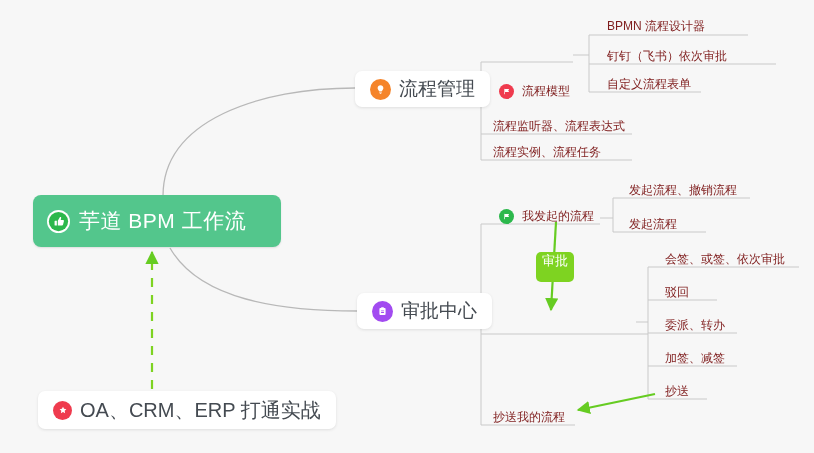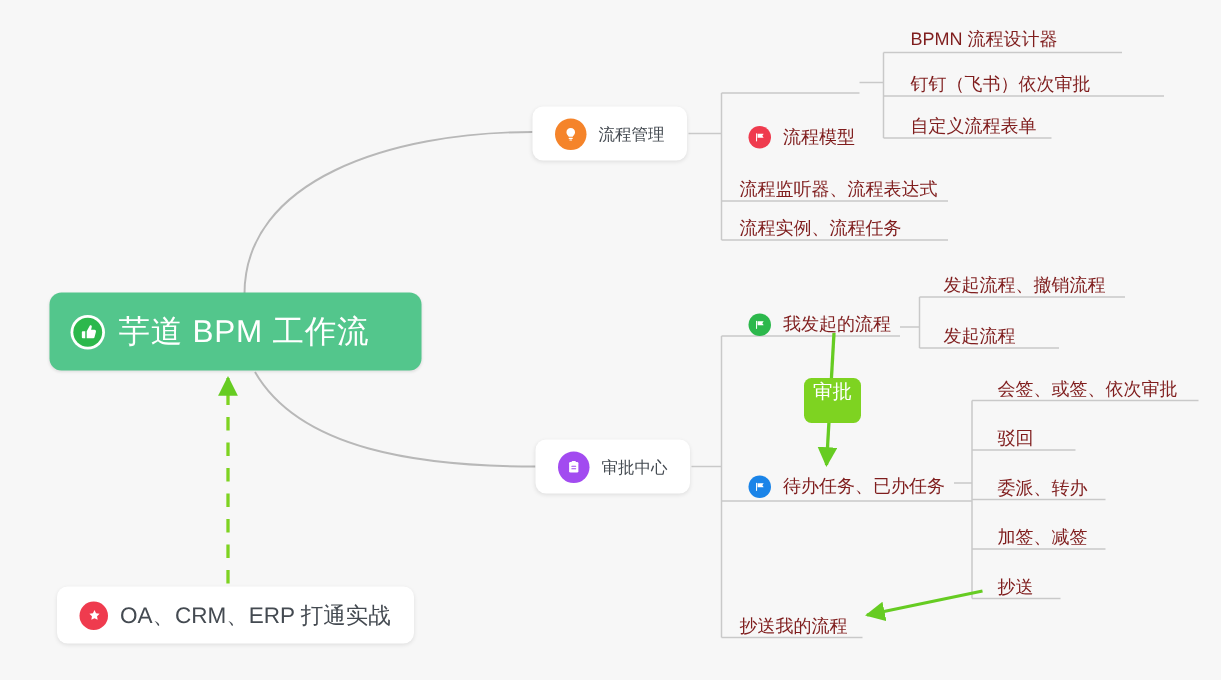--- a/index.html
+++ b/index.html
@@ -53,27 +53,27 @@
   
   .card {
     background: #ffffff;
     border-radius: 7px;
     box-shadow: 0 1px 3px rgba(0,0,0,0.10);
     padding: 0 15px;
     height: 36px;
   }
   .card .label {
     color: #444a51;
-    font-size: 11px;
+    font-size: 19px;
     margin-left: 8px;
   }
   #node-process-mgmt { left: 355px; top: 71px; }
   #node-approval-center { left: 357px; top: 293px; }
   #node-oa-crm-erp { left: 38px; top: 391px; height: 38px; }
-  #node-oa-crm-erp .label { font-size: 15px; }
+  #node-oa-crm-erp .label { font-size: 20px; }
 
   
   .plain {
     height: 26px;
     padding: 0 4px;
   }
   .plain .label {
     color: #7f1d1d;
     font-size: 12px;
   }
@@ -241,29 +241,20 @@
   <div class="node plain withicon" style="left:495px; top:203px;">
     <span class="icon ic-circle ic-sm ic-flag-green">
       <svg viewBox="0 0 24 24" width="11" height="11">
         <rect x="6.6" y="6" width="1.5" height="12" rx="0.7" fill="#ffffff"></rect>
         <path d="M8.8 6.8h8.1c.5 0 .75.55.45.93l-1.7 2.1 1.7 2.1c.3.4.05.95-.45.95H8.8V6.8z" fill="#ffffff"></path>
       </svg>
     </span>
     <span class="label">我发起的流程</span>
   </div>
 
-  <div class="node plain withicon" style="left:495px; top:311px;">
-    <span class="icon ic-circle ic-sm ic-flag-blue">
-      <svg viewBox="0 0 24 24" width="11" height="11">
-        <rect x="6.6" y="6" width="1.5" height="12" rx="0.7" fill="#ffffff"></rect>
-        <path d="M8.8 6.8h8.1c.5 0 .75.55.45.93l-1.7 2.1 1.7 2.1c.3.4.05.95-.45.95H8.8V6.8z" fill="#ffffff"></path>
-      </svg>
-    </span>
-    <span class="label">待办任务、已办任务</span>
-  </div>
 
   <div class="node plain" style="left:489px; top:404px;">
     <span class="label">抄送我的流程</span>
   </div>
 
   <div class="node plain" style="left:625px; top:177px;">
     <span class="label">发起流程、撤销流程</span>
   </div>
 
   <div class="node plain" style="left:625px; top:211px;">

